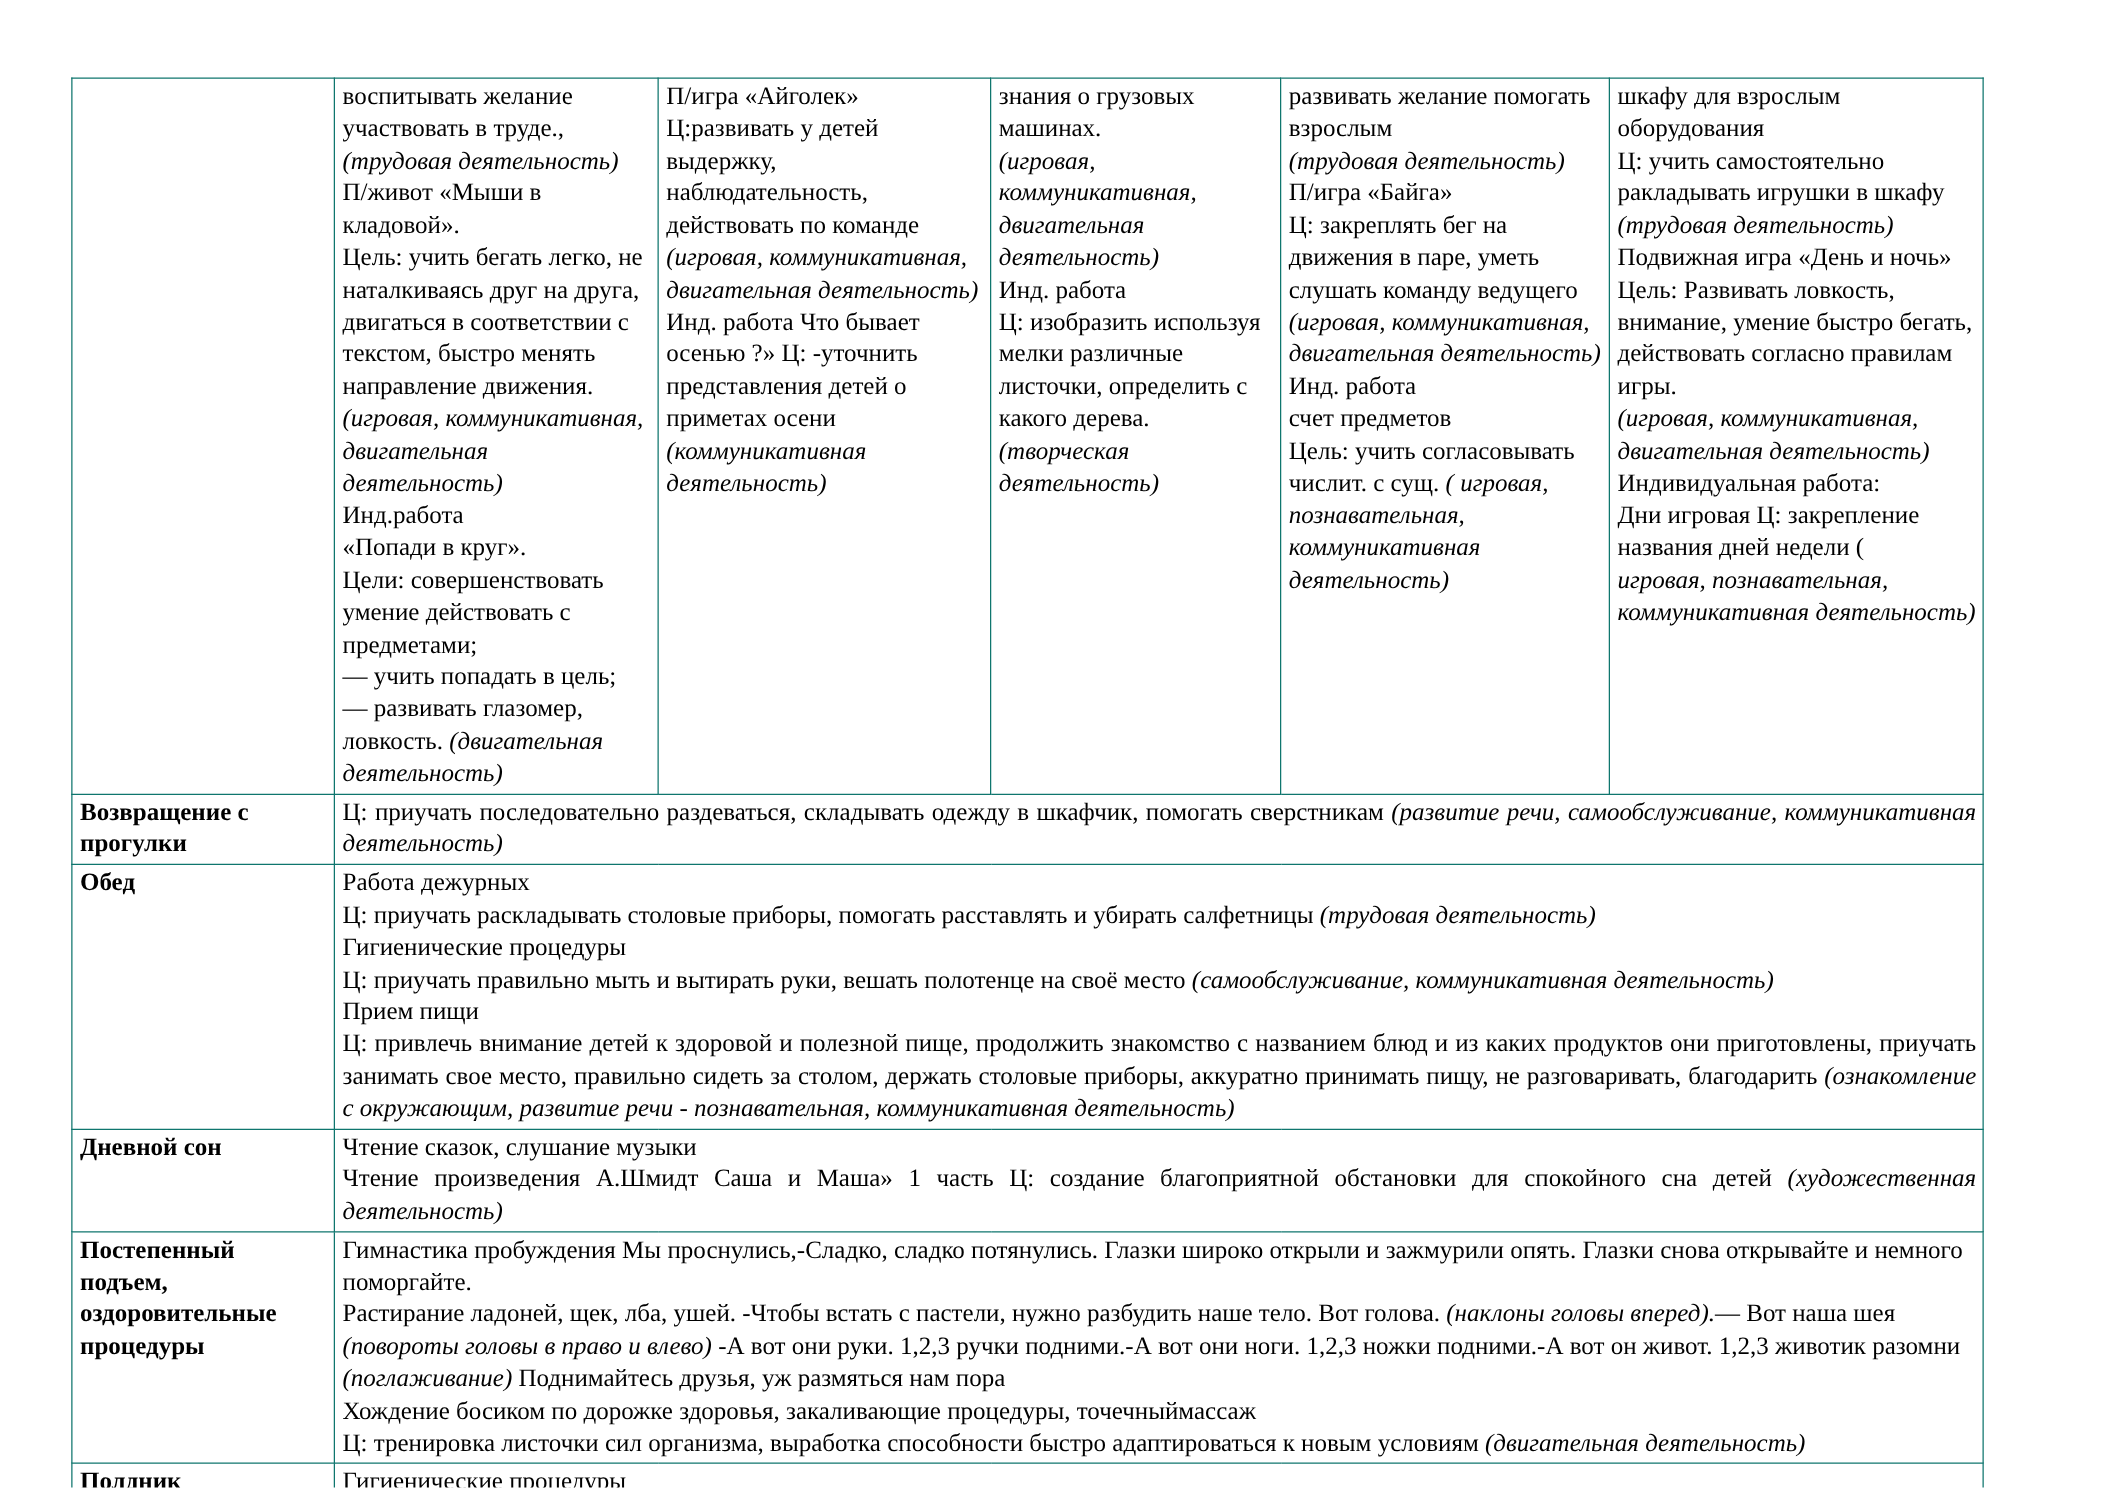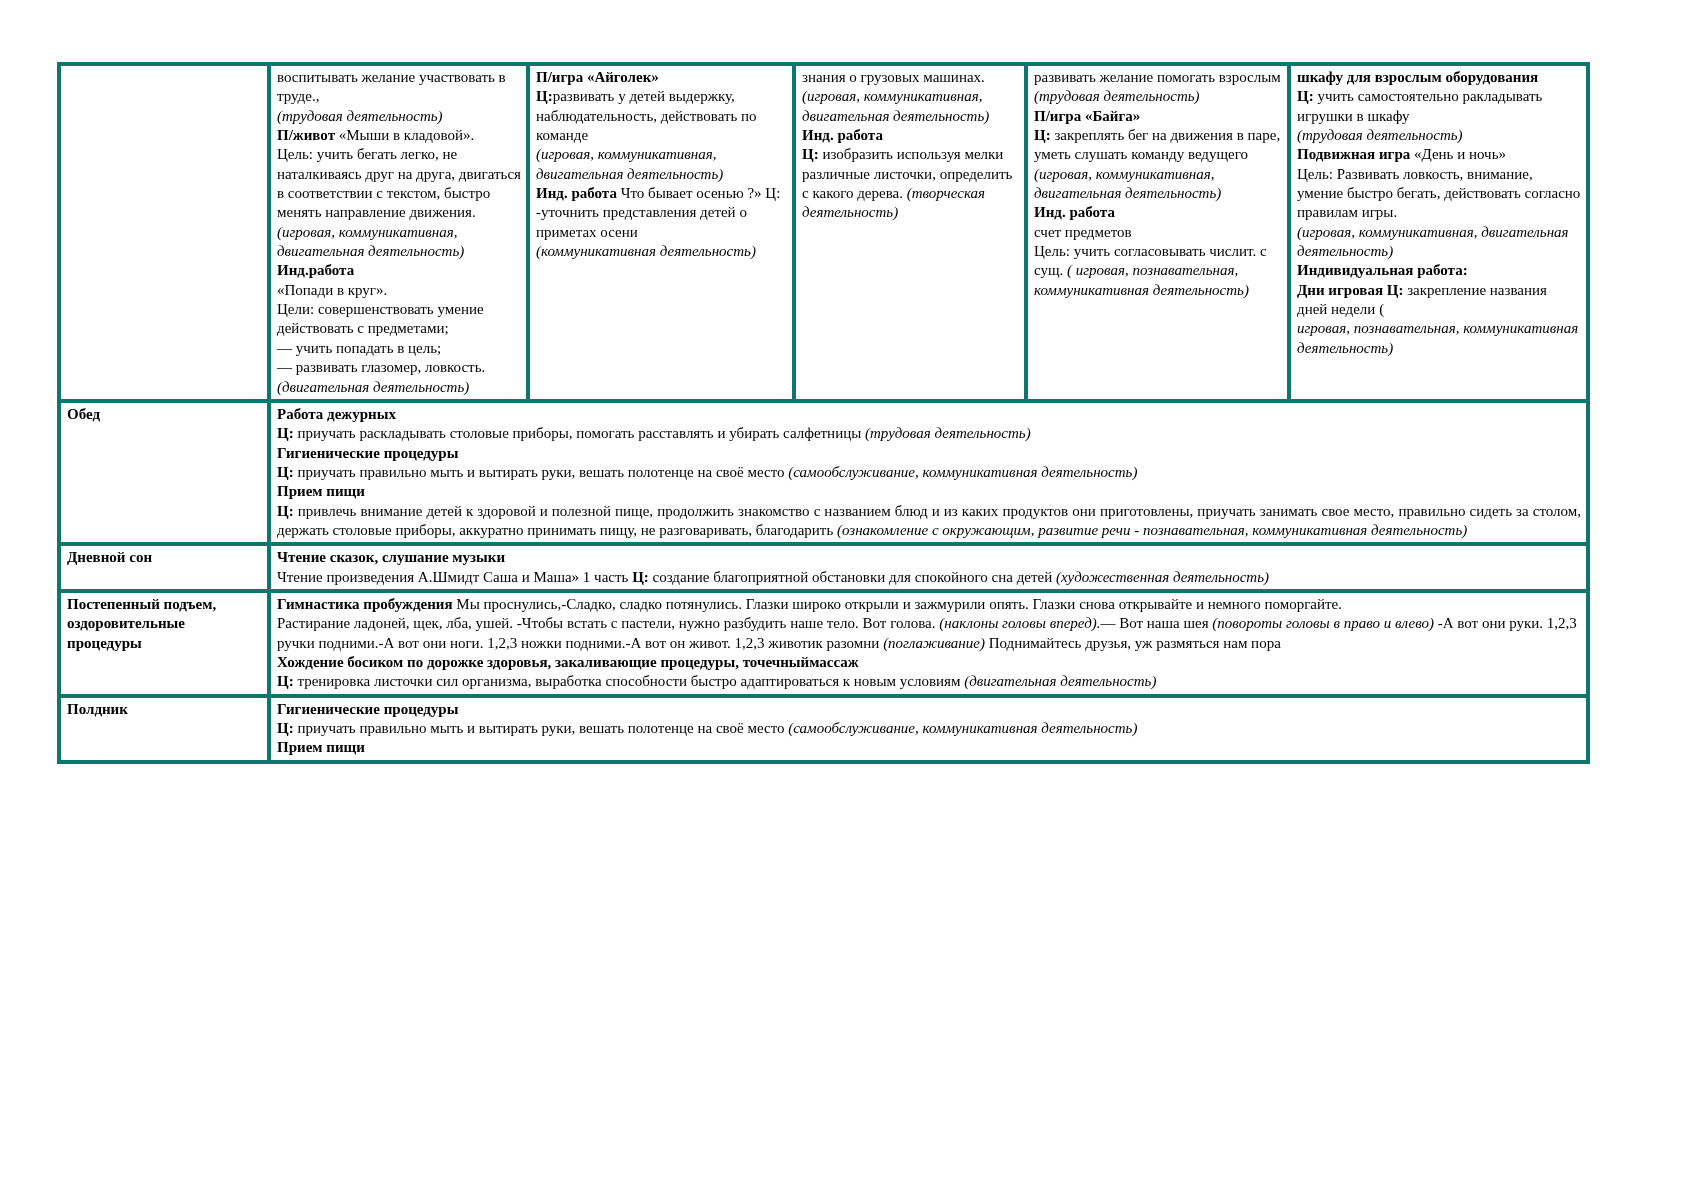--- a/index.html
+++ b/index.html
@@ -21,35 +21,35 @@
     height: 1190px;
     box-sizing: border-box;
     padding: 62px 97px 0 57px;
   }
   table.schedule {
     border-collapse: collapse;
     width: 1529px;
     table-layout: fixed;
   }
   table.schedule td {
-    border: 4px solid #0f766e;
+    border: 1px solid #0f766e;
     vertical-align: top;
     padding: 2px 5px 2px 6px;
-    font-size: 15px;
+    font-size: 20px;
     line-height: 1.29;
   }
   
   col.c-label { width: 210px; }
   col.c-1 { width: 259px; }
   col.c-2 { width: 266px; }
   col.c-3 { width: 232px; }
   col.c-4 { width: 263px; }
   col.c-5 { width: 299px; }
 
-  .b { font-weight: bold; }
+  .b { font-weight: normal; }
   .i { font-style: italic; }
   .rowlabel { font-weight: bold; }
   .center { }
   .just { text-align: justify; }
   p.l { margin: 0; }
   .wide { font-size: 16.5px; line-height: 1.33; }
 </style>
 </head>
 <body>
 
@@ -119,20 +119,26 @@
               <p class="l"><span class="i"> (игровая, коммуникативная, двигательная деятельность)</span></p>
               <p class="l"><span class="b">Индивидуальная работа:</span></p>
               <p class="l"><span class="b">Дни игровая Ц:</span><span> закрепление названия дней недели (</span></p>
               <p class="l"><span class="i">игровая, познавательная, коммуникативная деятельность)</span></p>
             </div>
           </td>
       </tr>
     </tbody>
     <tbody id="regime-rows">
         <tr>
+          <td class="rowlabel">Возвращение с прогулки</td>
+          <td colspan="5" class="wide">
+            <p class="l just"><span class="b">Ц:</span><span> приучать последовательно раздеваться, складывать одежду в шкафчик, помогать сверстникам </span><span class="i">(развитие речи, самообслуживание, коммуникативная деятельность)</span></p>
+          </td>
+        </tr>
+        <tr>
           <td class="rowlabel">Обед</td>
           <td colspan="5" class="wide">
             <p class="l center"><span class="b">Работа дежурных</span></p>
             <p class="l just"><span class="b">Ц:</span><span> приучать раскладывать столовые приборы, помогать расставлять и убирать салфетницы </span><span class="i">(трудовая деятельность)</span></p>
             <p class="l center"><span class="b">Гигиенические процедуры</span></p>
             <p class="l just"><span class="b">Ц:</span><span> приучать правильно мыть и вытирать руки, вешать полотенце на своё место </span><span class="i">(самообслуживание, коммуникативная деятельность)</span></p>
             <p class="l center"><span class="b">Прием пищи</span></p>
             <p class="l just"><span class="b">Ц:</span><span> привлечь внимание детей к здоровой и полезной  пище,  продолжить знакомство  с названием блюд и из каких продуктов они приготовлены, приучать занимать свое место, правильно сидеть за столом, держать столовые приборы, аккуратно принимать пищу, не разговаривать, благодарить </span><span class="i">(ознакомление с окружающим, развитие речи - познавательная, коммуникативная деятельность)</span></p>
           </td>
         </tr>

